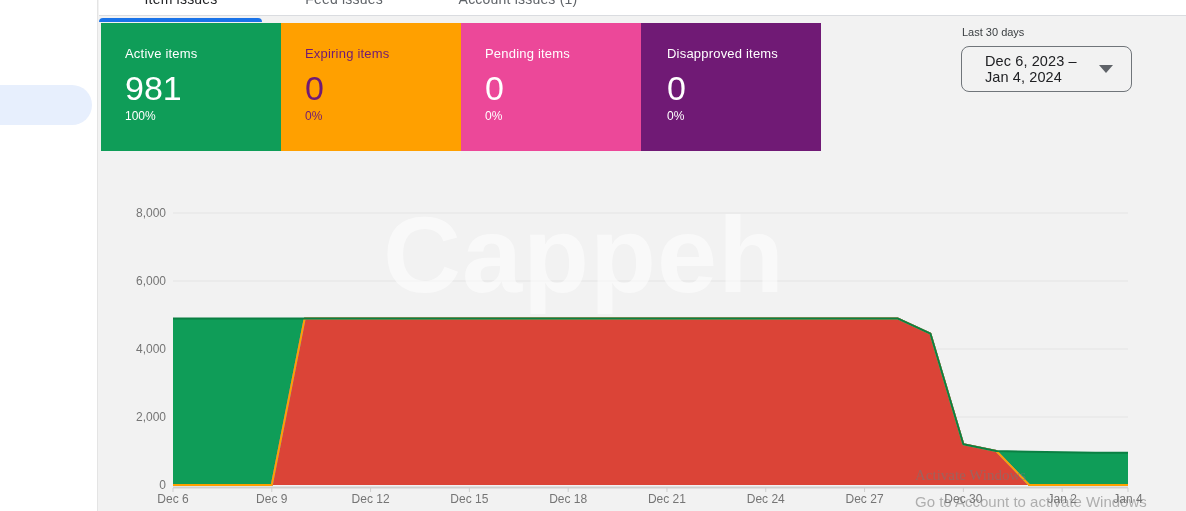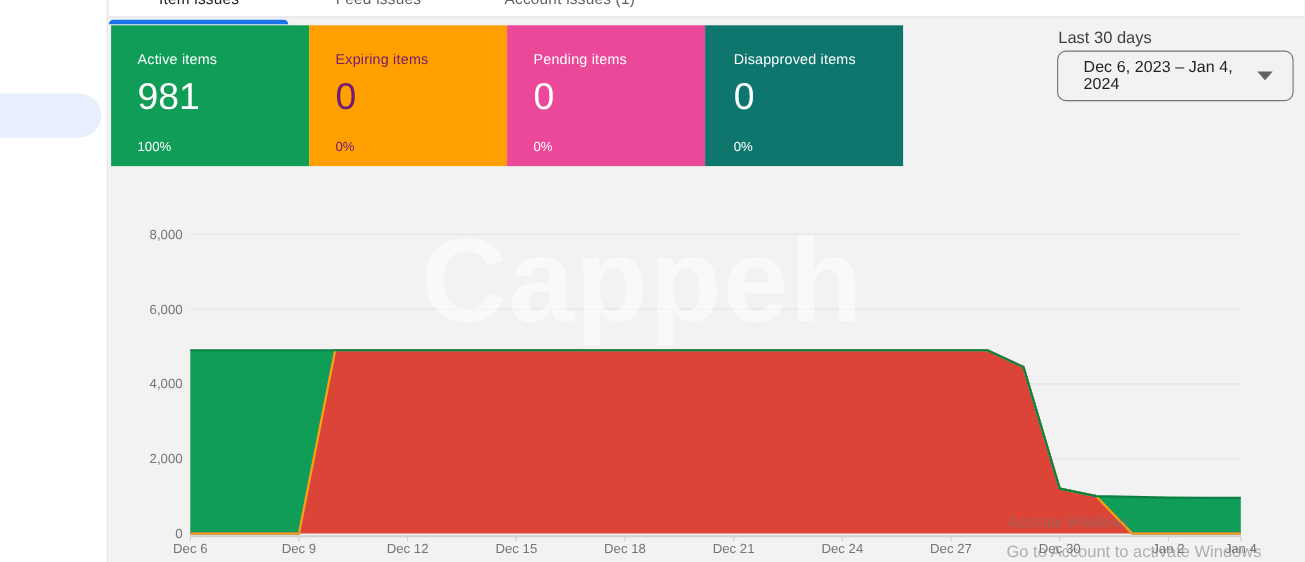--- a/index.html
+++ b/index.html
@@ -14,24 +14,24 @@
   .tab span{position:absolute;top:-9px;left:0;width:100%;text-align:center;font-size:14px;letter-spacing:.2px;color:#5f6368;white-space:nowrap;}
   .tab.active span{color:#202124;font-weight:500;}
   .tab0{left:0;width:164px;}
   .tab1{left:164px;width:162px;}
   .tab2{left:326px;width:186px;}
   .tab-underline{position:absolute;left:99px;top:18px;width:163px;height:4px;background:#1a73e8;border-radius:4px 4px 0 0;z-index:2;}
   .cards{position:absolute;left:101px;top:23px;width:720px;height:108px;display:flex;z-index:2;}
   .card{width:180px;height:128px;box-sizing:border-box;padding:23px 10px 0 24px;cursor:pointer;}
   .card-label{font-size:13px;font-weight:500;letter-spacing:.2px;}
   .card-value{font-size:34px;line-height:1;margin-top:10px;}
-  .card-percent{font-size:12px;font-weight:500;margin-top:21px;}
-  .date-caption{position:absolute;left:962px;top:26px;font-size:15px;color:#3c4043;}
+  .card-percent{font-size:12px;font-weight:500;margin-top:4px;}
+  .date-caption{position:absolute;left:962px;top:26px;font-size:11px;color:#3c4043;}
   .datebox{
-    position:absolute;left:961px;top:46px;width:215px;height:46px;box-sizing:border-box;
+    position:absolute;left:961px;top:46px;width:171px;height:46px;box-sizing:border-box;
     border:1.5px solid #70757a;border-radius:8px;display:flex;align-items:center;
     padding:0 18px 0 23px;cursor:pointer;justify-content:space-between;z-index:2;
   }
   .datebox .val{font-size:14.5px;color:#202124;letter-spacing:.1px;}
   .caret{width:0;height:0;border-left:7px solid transparent;border-right:7px solid transparent;border-top:8px solid #5f6368;margin-left:10px;}
   #chart-svg{position:absolute;left:0;top:0;z-index:1;}
   #chart-svg text{font-family:"Liberation Sans",sans-serif;}
   .watermark{position:absolute;left:383px;top:192px;font-size:108px;font-weight:700;letter-spacing:1px;color:rgba(255,255,255,0.55);z-index:3;pointer-events:none;}
   .act-line1{position:absolute;left:915px;top:467px;font-size:15px;color:rgba(118,118,118,0.6);z-index:4;pointer-events:none;font-family:Liberation Serif, serif;}
   .act-line2{position:absolute;left:915px;top:493px;font-size:15px;color:rgba(118,118,118,0.55);z-index:4;pointer-events:none;}
@@ -65,21 +65,21 @@
   <div class="card" style="background: rgb(255, 160, 0); color: #701a75;">
     <div class="card-label">Expiring items</div>
     <div class="card-value">0</div>
     <div class="card-percent">0%</div>
   </div>
   <div class="card" style="background: #ec4899; color: rgb(255, 255, 255);">
     <div class="card-label">Pending items</div>
     <div class="card-value">0</div>
     <div class="card-percent">0%</div>
   </div>
-  <div class="card" style="background: #0f766e; color: rgb(255, 255, 255); padding-left: 26px;">
+  <div class="card" style="background: #701a75; color: rgb(255, 255, 255); padding-left: 26px;">
     <div class="card-label">Disapproved items</div>
     <div class="card-value">0</div>
     <div class="card-percent">0%</div>
   </div>
 </div>
 
 <div class="date-caption">Last 30 days</div>
 <div class="datebox">
   <span class="val">Dec 6, 2023 – Jan 4, 2024</span>
   <span class="caret"></span>

